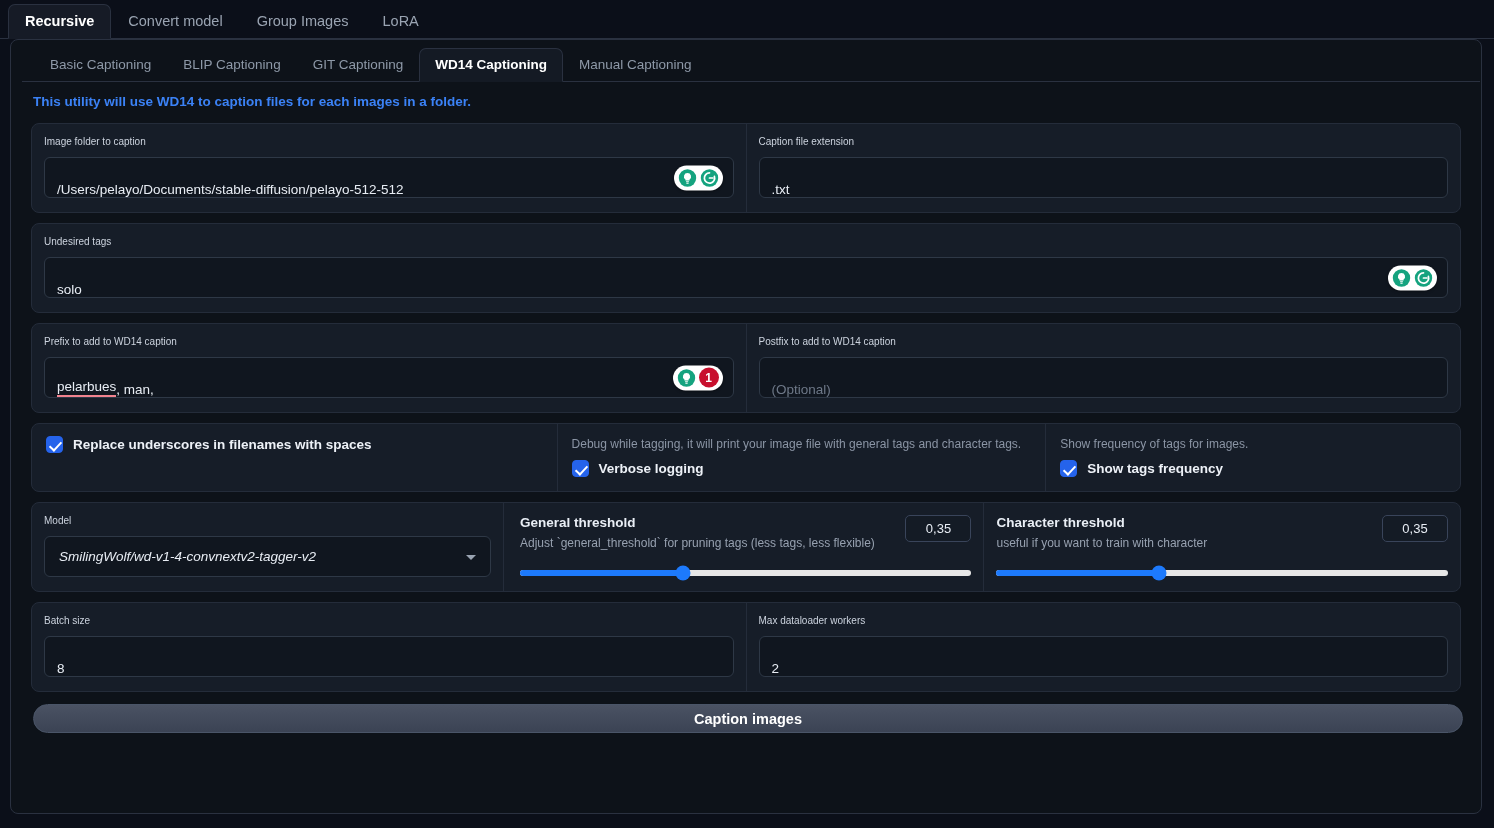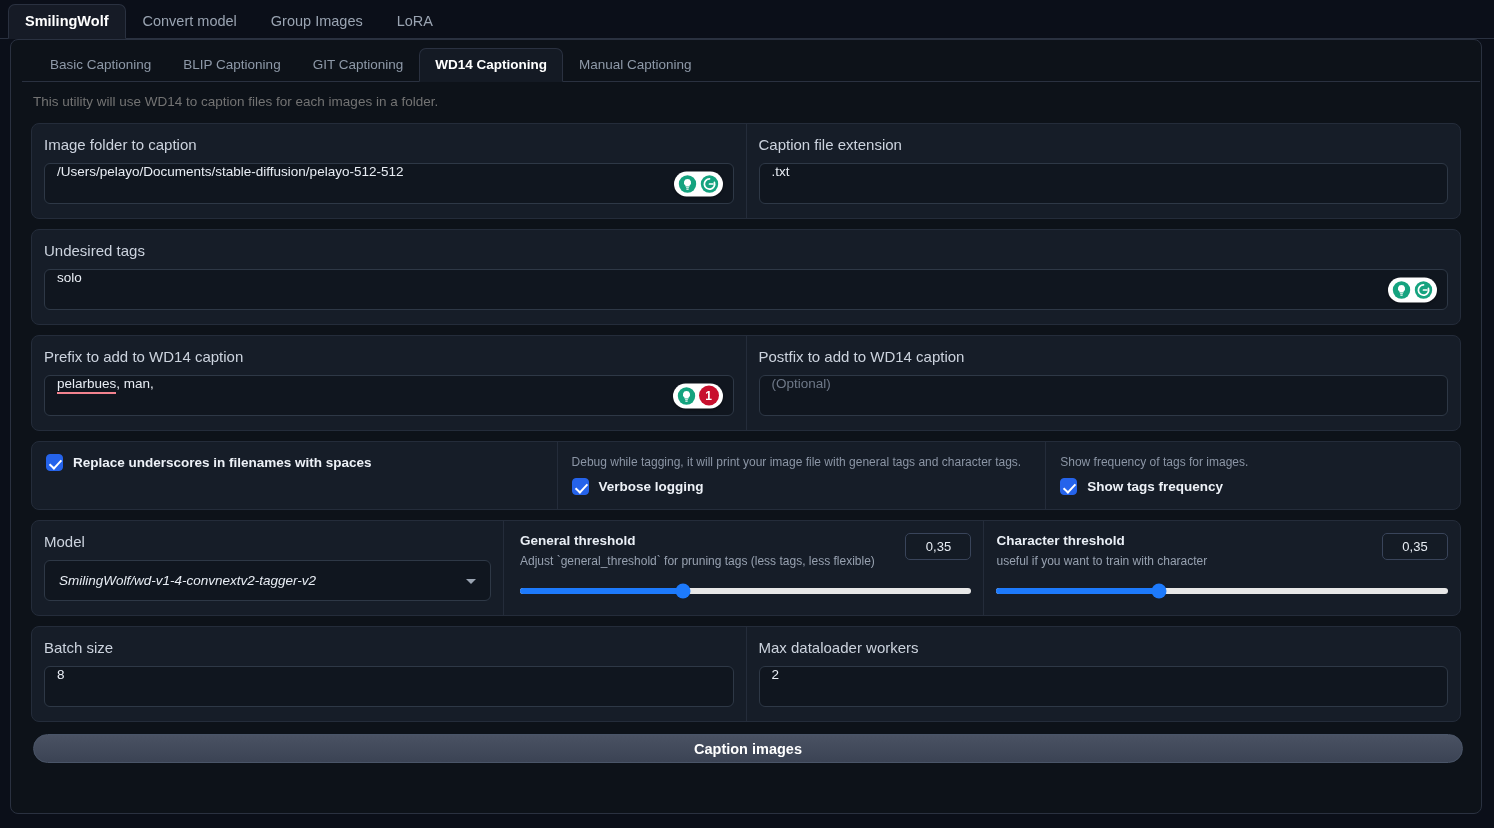--- a/index.html
+++ b/index.html
@@ -77,55 +77,55 @@
     height: 775px;
     border: 1px solid #2a3140;
     border-radius: 8px;
     background: #0d1219;
     padding-top: 38px;
   }
   .panel-inner { padding: 0 20px; }
 
   .utility-note {
     font-size: 13.5px;
-    color: #737373;
-    font-weight: normal;
+    color: #3b82f6;
+    font-weight: bold;
     padding: 16px 2px 14px 2px;
   }
 
   
   .group {
     border: 1px solid #242c3a;
     border-radius: 8px;
     background: #161d28;
     margin-bottom: 10px;
     display: flex;
   }
   .group.solo { display: block; }
   .cell {
     flex: 1 1 0;
     padding: 12px 12px 14px 12px;
     min-width: 0;
   }
   .cell + .cell { border-left: 1px solid #242c3a; }
 
   .field-label {
-    font-size: 15px;
+    font-size: 10px;
     color: #ccd3de;
     margin-bottom: 10px;
     display: block;
   }
   .textbox {
     position: relative;
     height: 41px;
     border: 1px solid #2e3846;
     border-radius: 6px;
     background: #10161f;
     display: flex;
-    align-items: flex-start;
+    align-items: flex-end;
     padding: 0 12px;
     font-size: 13.5px;
     color: #e8edf4;
     cursor: text;
   }
   .textbox .ph { color: #6e7888; }
   .spell { border-bottom: 2.5px solid #f2838f; padding-bottom: 1px; }
 
   
   .gwidget {
@@ -259,21 +259,21 @@
     cursor: pointer;
     width: 100%;
   }
 </style>
 </head>
 <body>
 
 <div class="app">
 
   <div class="toptabs">
-    <div class="toptab active">SmilingWolf</div>
+    <div class="toptab active">Recursive</div>
     <div class="toptab">Convert model</div>
     <div class="toptab">Group Images</div>
     <div class="toptab">LoRA</div>
   </div>
 
   <div class="panel">
 
     <div class="subtabs" style="position:absolute;left:11px;top:1px;right:1px;">
       <div class="subtab">Basic Captioning</div>
       <div class="subtab">BLIP Captioning</div>

